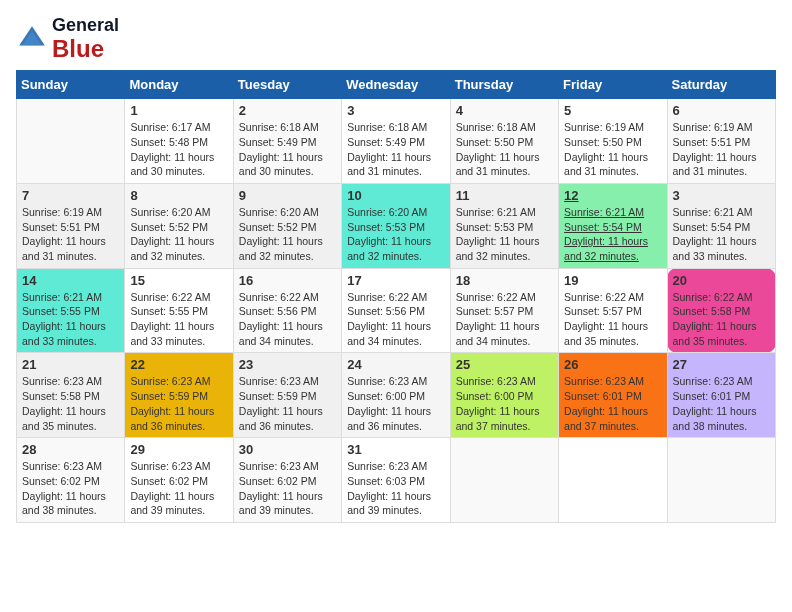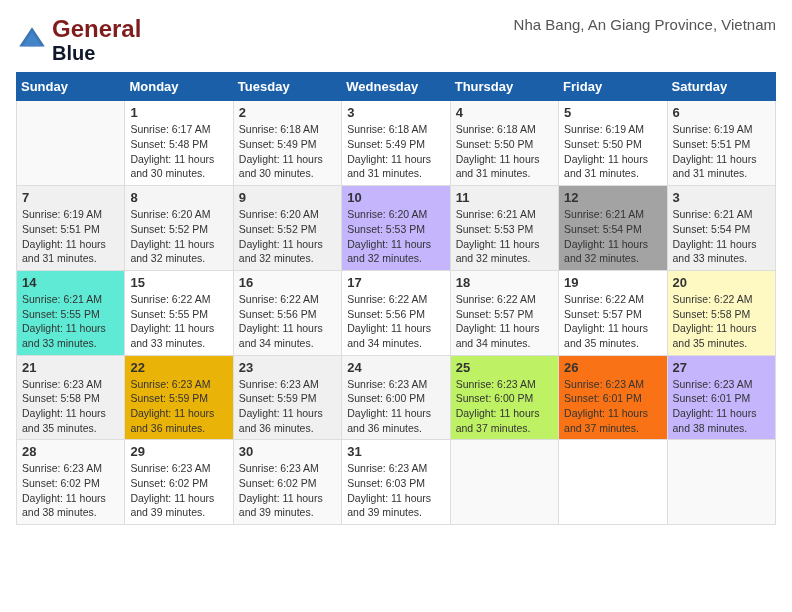--- a/index.html
+++ b/index.html
@@ -20,28 +20,28 @@
       display: flex;
       align-items: center;
       gap: 4px;
     }
     .logo-text {
       display: flex;
       flex-direction: column;
       line-height: 1.1;
     }
     .logo-general {
+      font-size: 18px;
+      font-weight: bold;
+      color: #0f172a;
+    }
+    .logo-blue {
       font-size: 24px;
       font-weight: bold;
-      color: #7f1d1d;
-    }
-    .logo-blue {
-      font-size: 20px;
-      font-weight: bold;
-      color: #0f172a;
+      color: #b91c1c;
     }
     .logo-icon {
       width: 32px;
       height: 32px;
     }
     .title-section {
       text-align: right;
     }
     .month-year {
       font-size: 36px;
@@ -107,21 +107,20 @@
     <svg class="logo-icon" viewBox="0 0 40 40" xmlns="http://www.w3.org/2000/svg">
       <polygon points="20,4 36,28 4,28" fill="#1a5fa8" opacity="0.85"></polygon>
       <polygon points="20,10 32,28 8,28" fill="#4a90d9" opacity="0.5"></polygon>
     </svg>
     <div class="logo-text">
       <span class="logo-general">General</span>
       <span class="logo-blue">Blue</span>
     </div>
   </div>
   <div class="title-section">
-    <div class="location">Nha Bang, An Giang Province, Vietnam</div>
   </div>
 </div>
 
 <table>
   <thead>
     <tr>
     <th>Sunday</th>
         <th>Monday</th>
         <th>Tuesday</th>
         <th>Wednesday</th>
@@ -191,35 +190,35 @@
 Daylight: 11 hours
 and 32 minutes.</div>
         </td>
         <td style="background: rgb(240, 240, 240);">
           <span class="day-num">9</span>
           <div class="day-info" style="white-space: pre-line;">Sunrise: 6:20 AM
 Sunset: 5:52 PM
 Daylight: 11 hours
 and 32 minutes.</div>
         </td>
-        <td style="background: #c4b5fd; margin-left: 40px;">
+        <td style="background: #5eead4; margin-left: 40px;">
           <span class="day-num">10</span>
           <div class="day-info" style="white-space: pre-line;">Sunrise: 6:20 AM
 Sunset: 5:53 PM
 Daylight: 11 hours
 and 32 minutes.</div>
         </td>
         <td style="background: rgb(240, 240, 240);">
           <span class="day-num">11</span>
           <div class="day-info" style="white-space: pre-line;">Sunrise: 6:21 AM
 Sunset: 5:53 PM
 Daylight: 11 hours
 and 32 minutes.</div>
         </td>
-        <td style="background: #a3a3a3;">
+        <td style="background: #86efac; text-decoration: underline;">
           <span class="day-num">12</span>
           <div class="day-info" style="white-space: pre-line;">Sunrise: 6:21 AM
 Sunset: 5:54 PM
 Daylight: 11 hours
 and 32 minutes.</div>
         </td>
         <td style="background: rgb(240, 240, 240);">
           <span class="day-num">3</span>
           <div class="day-info" style="white-space: pre-line;">Sunrise: 6:21 AM
 Sunset: 5:54 PM
@@ -263,21 +262,21 @@
 Daylight: 11 hours
 and 34 minutes.</div>
         </td>
         <td style="background: rgb(255, 255, 255);">
           <span class="day-num">19</span>
           <div class="day-info" style="white-space: pre-line;">Sunrise: 6:22 AM
 Sunset: 5:57 PM
 Daylight: 11 hours
 and 35 minutes.</div>
         </td>
-        <td style="background: #fef9c3;">
+        <td style="background: #ec4899; border-radius: 10px;">
           <span class="day-num">20</span>
           <div class="day-info" style="white-space: pre-line;">Sunrise: 6:22 AM
 Sunset: 5:58 PM
 Daylight: 11 hours
 and 35 minutes.</div>
         </td>
       </tr>
       <tr>
         <td style="background: rgb(240, 240, 240);">
           <span class="day-num">21</span>

